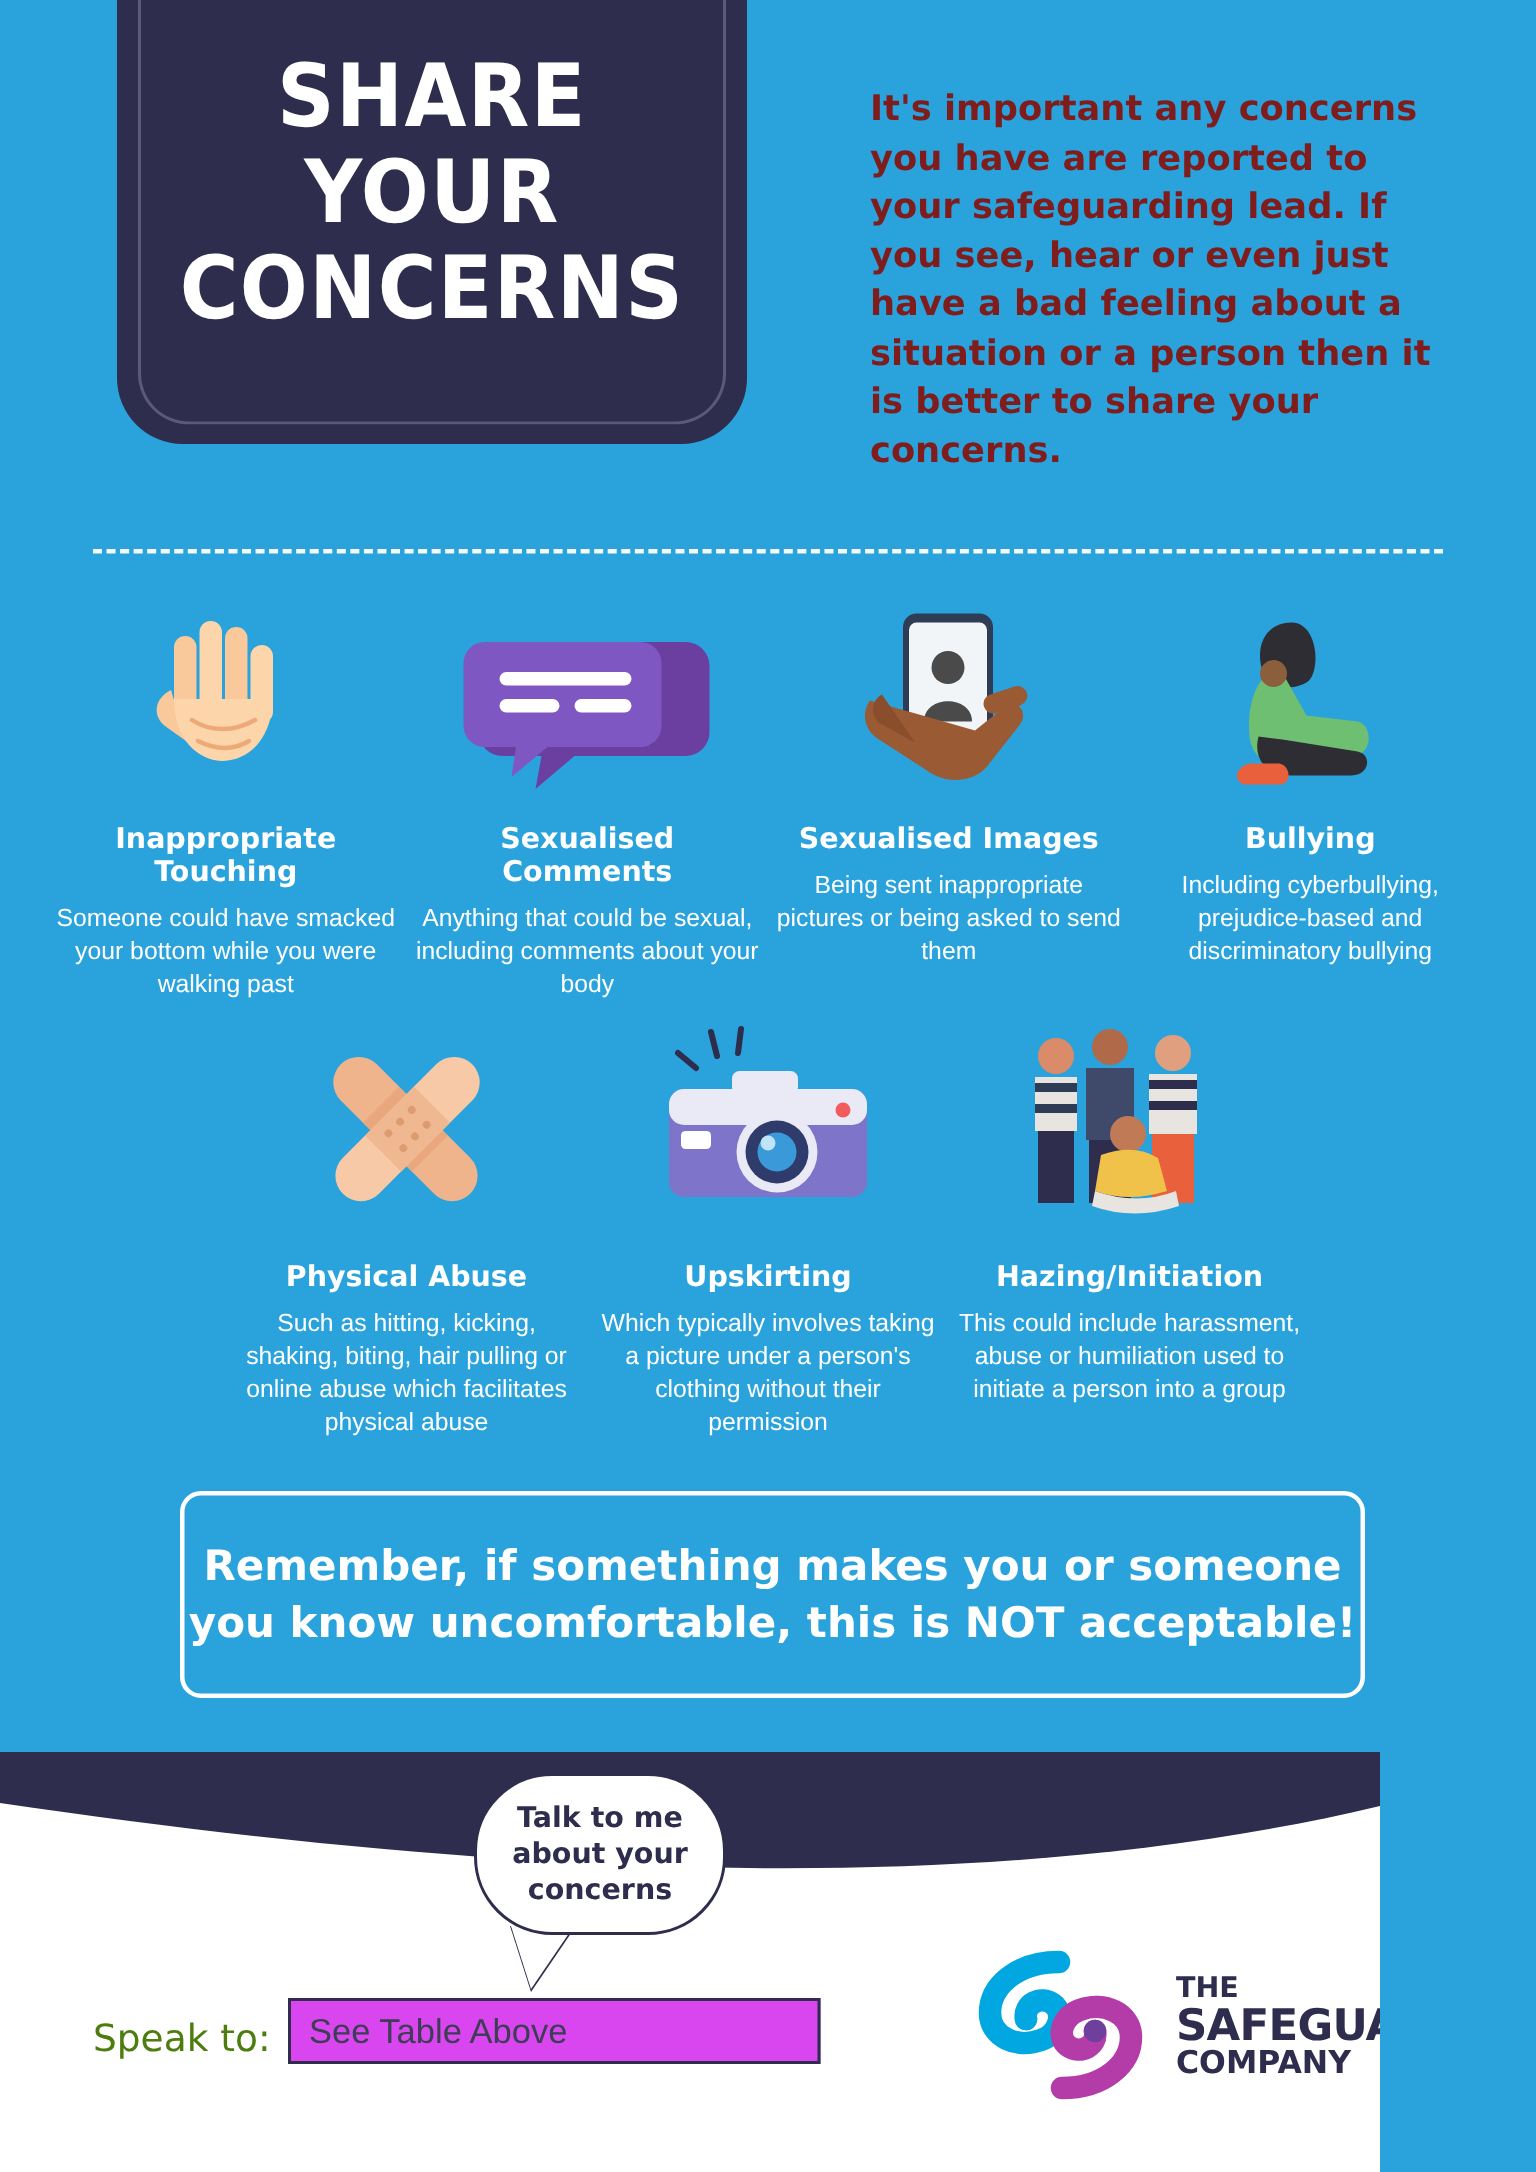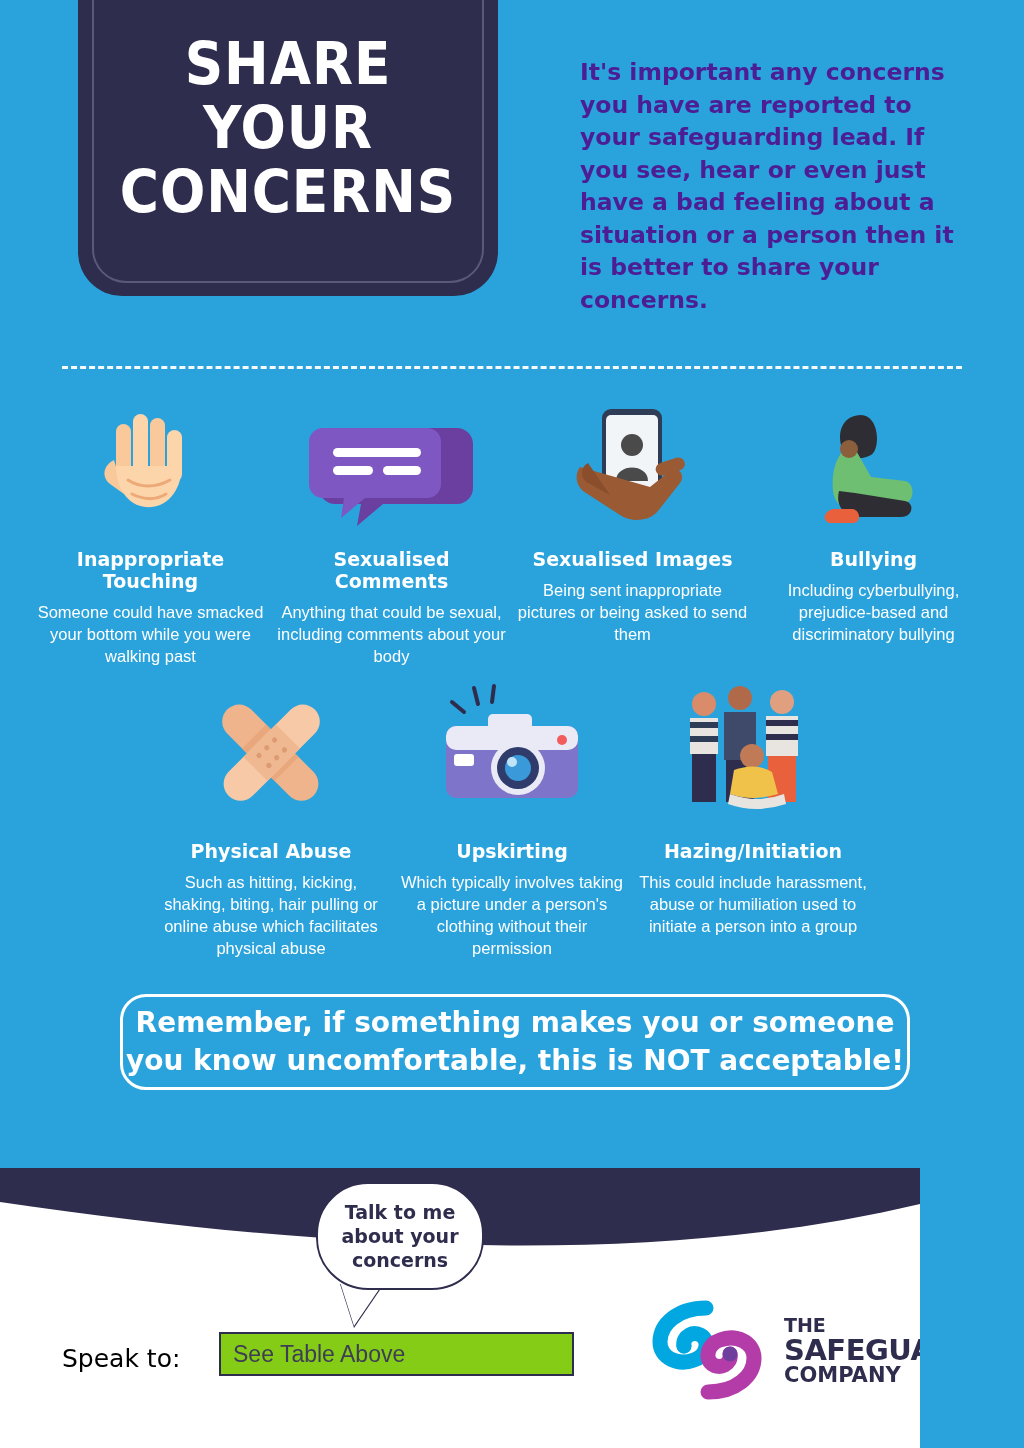--- a/index.html
+++ b/index.html
@@ -56,21 +56,21 @@
     line-height: 64px;
     letter-spacing: 1px;
     transform: scaleX(0.92);
   }
 
   .intro {
     position: absolute;
     left: 580px;
     top: 56px;
     width: 390px;
-    color: #4c1d95;
+    color: #7f1d1d;
     font-weight: bold;
     font-size: 23.5px;
     line-height: 32.5px;
     font-family: "DejaVu Sans", sans-serif;
   }
 
   .dashed-divider {
     position: absolute;
     left: 62px;
     top: 366px;
@@ -116,23 +116,23 @@
     color: #ffffff;
   }
   .row2 .item .art { height: 150px; }
 
   
   .remember {
     position: absolute;
     left: 120px;
     top: 994px;
     width: 790px;
-    height: 96px;
+    height: 138px;
     border: 3px solid #ffffff;
-    border-radius: 26px;
+    border-radius: 14px;
     display: flex;
     align-items: center;
     justify-content: center;
     box-sizing: border-box;
   }
   .remember p {
     margin: 0;
     color: #ffffff;
     text-align: center;
     font-family: "DejaVu Sans", sans-serif;
@@ -156,38 +156,37 @@
     left: 0;
     top: 0;
     width: 1024px;
     height: 100px;
   }
   .speak-label {
     position: absolute;
     left: 62px;
     top: 176px;
     font-size: 25px;
-    color: #000000;
+    color: #4d7c0f;
     font-family: "DejaVu Sans", sans-serif;
   }
   .speak-box {
     position: absolute;
     left: 192px;
     top: 164px;
     width: 355px;
     height: 44px;
     border: 2px solid #2e2d4d;
-    background: #84cc16;
+    background: #d946ef;
     box-sizing: border-box;
     display: flex;
     align-items: center;
     padding-left: 12px;
     font-size: 23px;
     color: #3d3d55;
-    margin-left: 27px;
   }
 
   .bubble {
     position: absolute;
     left: 316px;
     top: 14px;
     width: 164px;
     height: 104px;
     background: #ffffff;
     border: 2px solid #2e2d4d;

